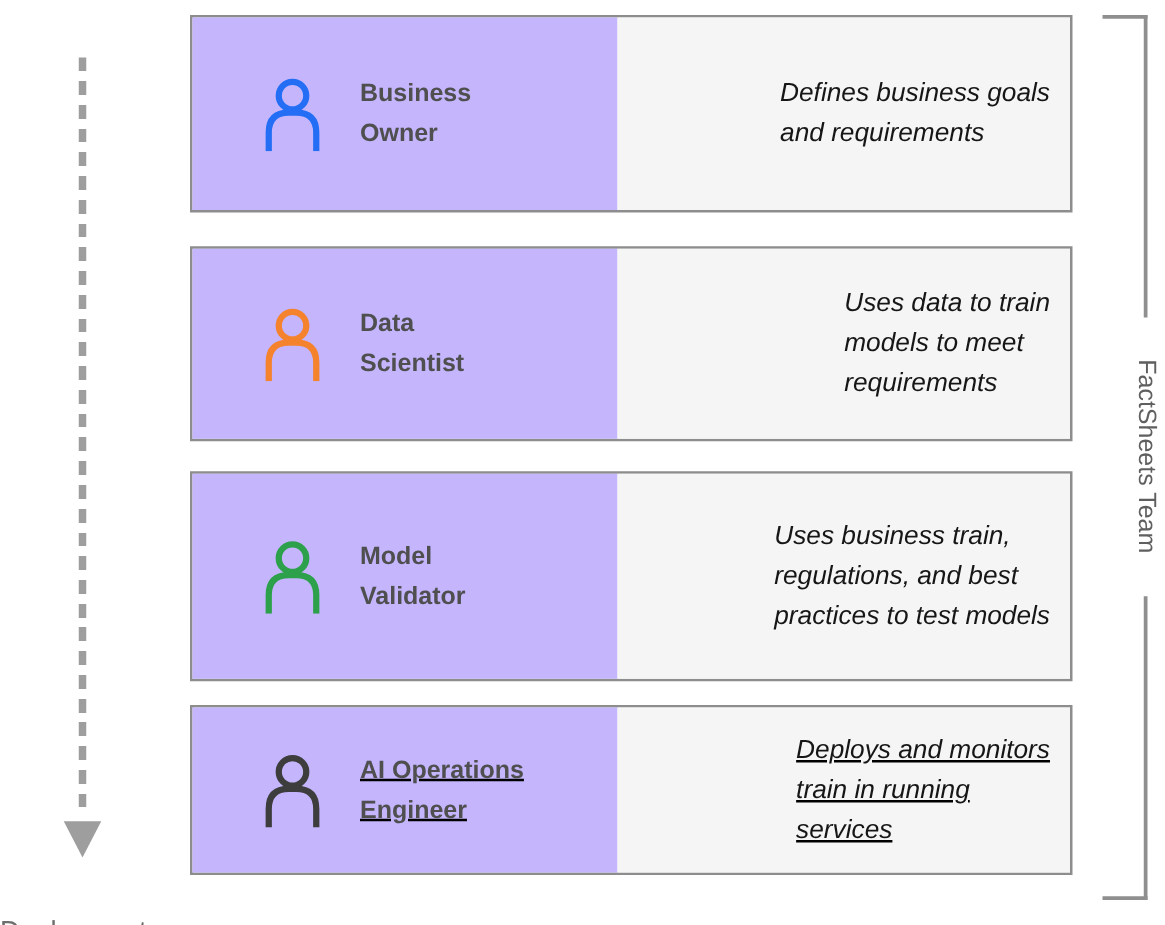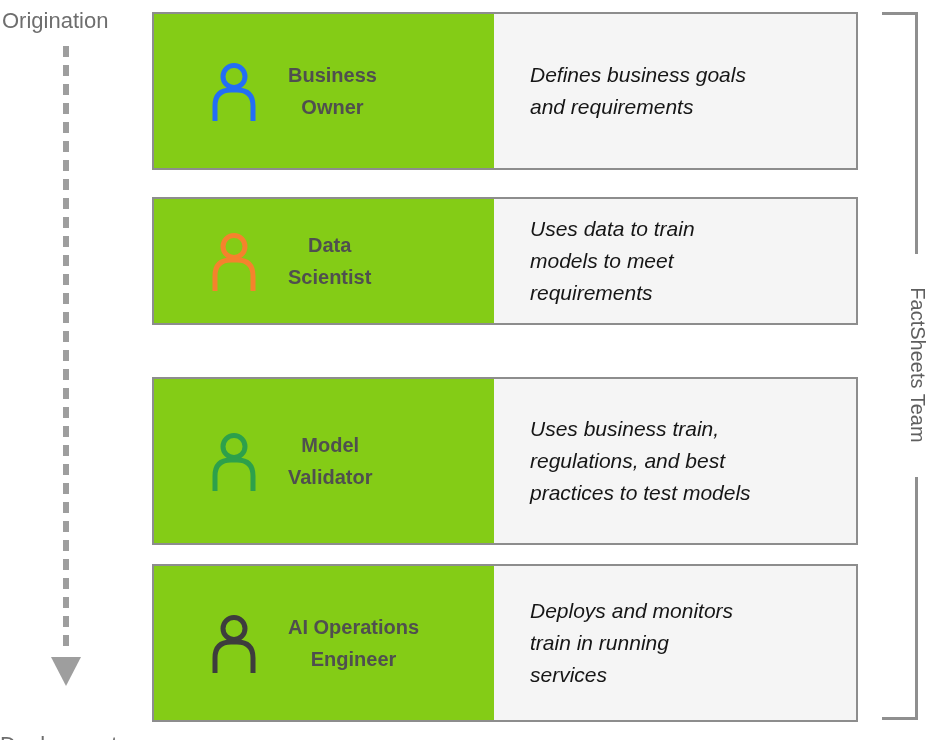--- a/index.html
+++ b/index.html
@@ -40,31 +40,30 @@
   .card {
     position: absolute;
     left: 152px;
     width: 706px;
     box-sizing: border-box;
     border: 2px solid #8d8d8d;
     background: #ffffff;
     display: flex;
   }
   .card.c1 { top: 12px;  height: 158px; }
-  .card.c2 { top: 197px; height: 128px; }
+  .card.c2 { top: 197px; height: 156px; }
   .card.c3 { top: 377px; height: 168px; }
-  .card.c4 { top: 564px; height: 158px; }
+  .card.c4 { top: 564px; height: 136px; text-decoration: underline; }
 
   .card-left {
     width: 340px;
     flex: 0 0 340px;
     display: flex;
     align-items: center;
-    background: #84cc16;
-    text-align: center;
+    background: #c4b5fd;
   }
   .person-icon {
     flex: 0 0 auto;
     width: 44px; height: 60px;
     margin-left: 58px;
     display: block;
   }
   .person-icon svg { display: block; }
   .role-name {
     margin-left: 32px;
@@ -72,20 +71,21 @@
     font-weight: 700;
     line-height: 32px;
     color: #4f4f4f;
     white-space: pre-line;
   }
   .card-right {
     flex: 1 1 auto;
     background: #f5f5f5;
     display: flex;
     align-items: center;
+    justify-content: flex-end;
   }
   .role-desc {
     margin-left: 36px;
     margin-right: 16px;
     font-size: 21px;
     font-style: italic;
     line-height: 32px;
     color: #161616;
     white-space: pre-line;
   }
@@ -114,21 +114,20 @@
     font-size: 20px;
     color: #5f5f5f;
     white-space: nowrap;
   }
 </style>
 </head>
 <body>
 
 <div class="stage">
 
-  <div class="flow-label start">Origination</div>
   <div class="flow-dashes"></div>
   <div class="flow-arrowhead"></div>
   <div class="flow-label end">Deployment</div>
 
   <div class="card c1">
     <div class="card-left">
       <span class="person-icon" style="color: rgb(35, 110, 245);">
         <svg width="44" height="60" viewBox="0 0 44 60" fill="none">
           <circle cx="22" cy="15.5" r="11" stroke="currentColor" stroke-width="5"></circle>
           <path d="M3 60 V45 Q3 29 19 29 H25 Q41 29 41 45 V60" stroke="currentColor" stroke-width="5"></path>

